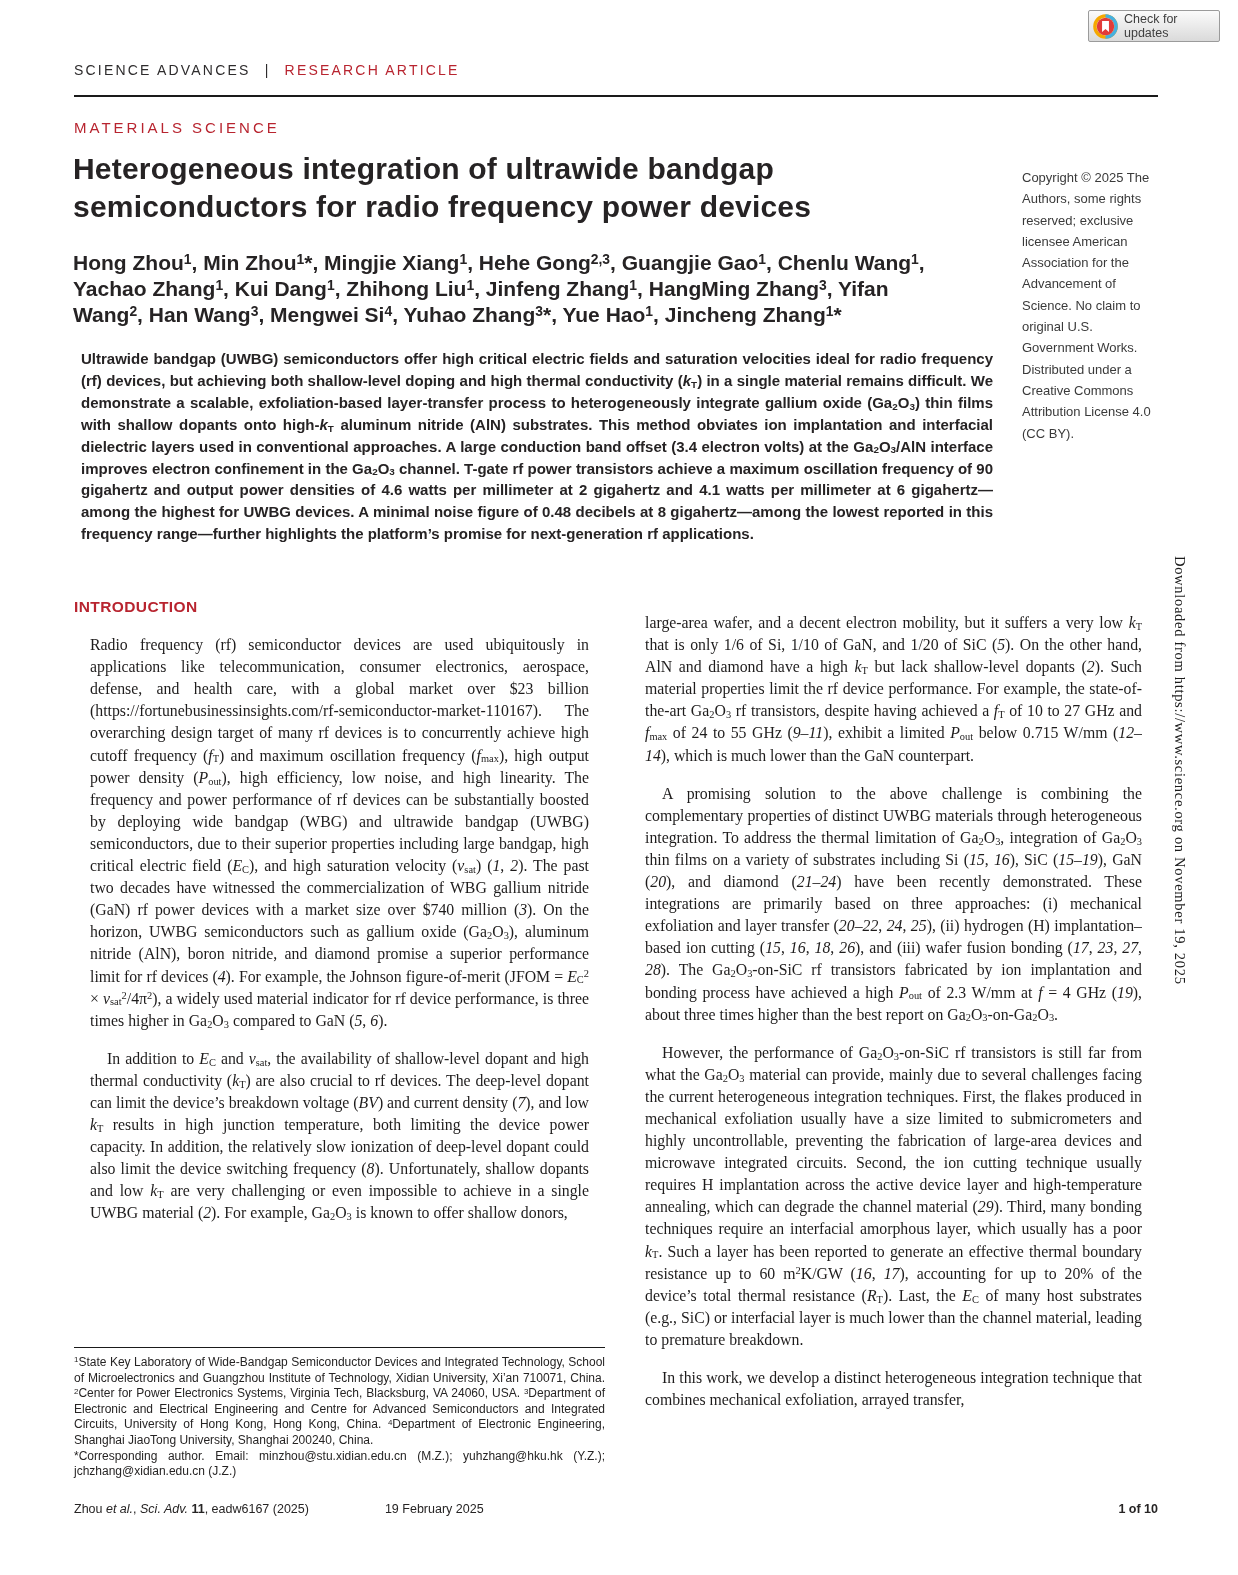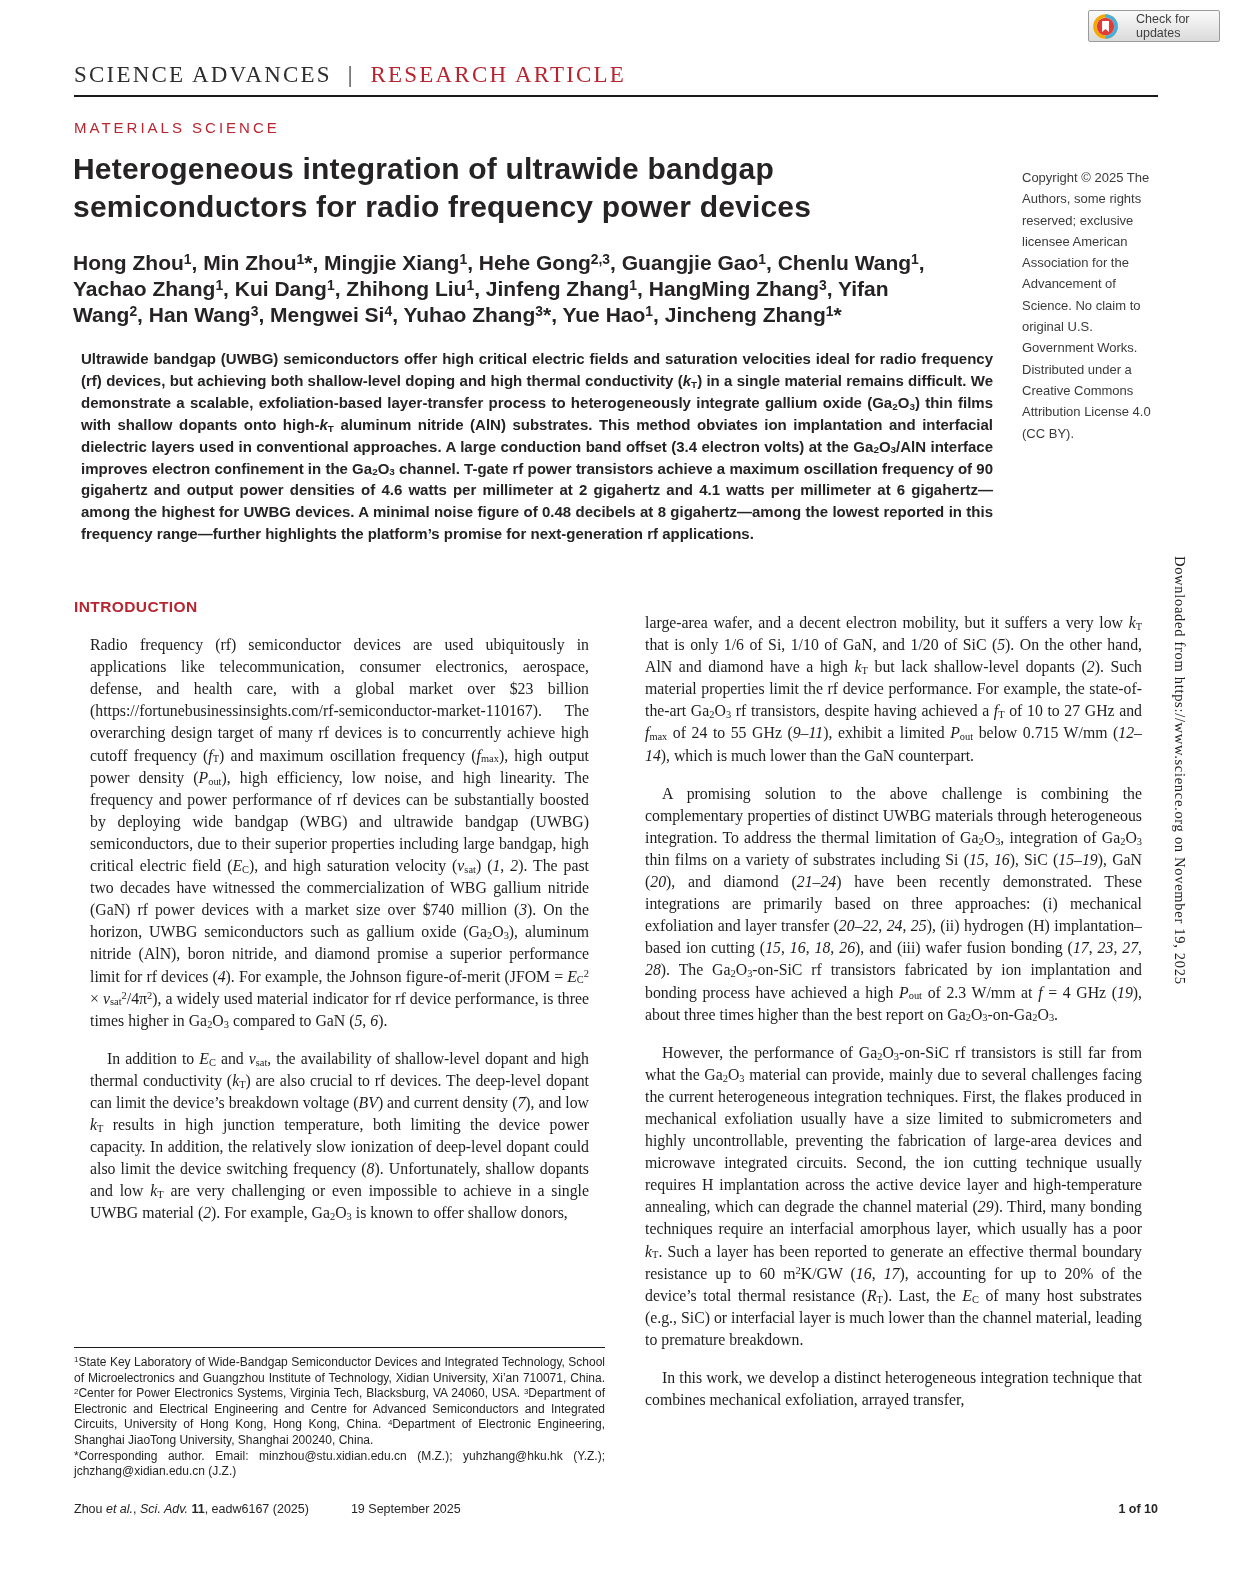--- a/index.html
+++ b/index.html
@@ -8,30 +8,30 @@
     font-family:"Liberation Serif", serif; color:#1e1c1c;
     -webkit-font-smoothing:antialiased;
   }
   .page { position:absolute; inset:0; overflow:hidden; }
 
   
   .update-badge {
     position:absolute; top:10px; left:1088px; width:132px; height:32px;
     box-sizing:border-box; border:1px solid #9b9b9b; border-radius:2px;
     background:linear-gradient(#fbfbfb,#dadada);
-    display:flex; align-items:center; gap:18px; padding:0 6px 0 4px;
+    display:flex; align-items:center; gap:6px; padding:0 6px 0 4px;
     font-family:"Liberation Sans", sans-serif; font-size:12.5px; color:#3f3f3f;
     cursor:pointer;
   }
   .update-badge svg { flex:0 0 auto; }
 
   
   .masthead {
     position:absolute; top:62px; left:74px; white-space:nowrap;
-    font-family:Liberation Serif, serif; font-size:23px; font-weight:normal;
+    font-family:Liberation Sans, sans-serif; font-size:14px; font-weight:normal;
     letter-spacing:2.2px; color:#2e2c2d;
   }
   .masthead .sep { margin:0 8px; color:#2e2c2d; font-weight:normal; }
   .masthead .type { color:#b8242f; }
   .rule-top { position:absolute; top:95px; left:74px; width:1084px; height:2px; background:#1a1a1a; }
 
   .category {
     position:absolute; top:119px; left:74px;
     font-family:"Liberation Sans", sans-serif; font-size:15px; font-weight:normal;
     letter-spacing:3px; color:#b8242f;
@@ -83,21 +83,21 @@
     border-top:1.2px solid #1a1a1a; padding-top:7px;
     font-family:"Liberation Sans", sans-serif; font-size:12px; line-height:15.6px;
     text-align:justify; color:#262424;margin-top:44px;
   }
   .footnotes p { margin:0; }
 
   
   .footer {
     position:absolute; top:1502px; left:74px; width:1084px;
     font-family:"Liberation Sans", sans-serif; font-size:12.5px; color:#262424;
-    display:flex; align-items:baseline;
+    display:flex; align-items:baseline;gap:34px;
   }
   .footer .date { margin-left:42px; }
   .footer .page-num { margin-left:auto; font-weight:bold; }
 
   
   .vertical-note {
     position:absolute; top:556px; right:50px;
     writing-mode:vertical-rl;
     font-family:"Liberation Serif", serif; font-size:14.5px; letter-spacing:0.7px;
     color:#1b1b1b; white-space:nowrap;
@@ -149,17 +149,17 @@
 
   <div class="footnotes">
     <p><sup>1</sup>State Key Laboratory of Wide-Bandgap Semiconductor Devices and Integrated Technology, School of Microelectronics and Guangzhou Institute of Technology, Xidian University, Xi’an 710071, China. <sup>2</sup>Center for Power Electronics Systems, Virginia Tech, Blacksburg, VA 24060, USA. <sup>3</sup>Department of Electronic and Electrical Engineering and Centre for Advanced Semiconductors and Integrated Circuits, University of Hong Kong, Hong Kong, China. <sup>4</sup>Department of Electronic Engineering, Shanghai JiaoTong University, Shanghai 200240, China.</p>
     <p>*Corresponding author. Email: minzhou@stu.xidian.edu.cn (M.Z.); yuhzhang@hku.hk (Y.Z.); jchzhang@xidian.edu.cn (J.Z.)</p>
   </div>
 
   <div class="vertical-note">Downloaded from https://www.science.org on November 19, 2025</div>
 
   <footer class="footer">
     <span>Zhou <i>et al.</i>, <i>Sci. Adv.</i> <b>11</b>, eadw6167 (2025)</span>
-    <span class="date">19 September 2025</span>
+    <span class="date">19 February 2025</span>
     <span class="page-num">1 of 10</span>
   </footer>
 
 </div>
 
 </body></html>

